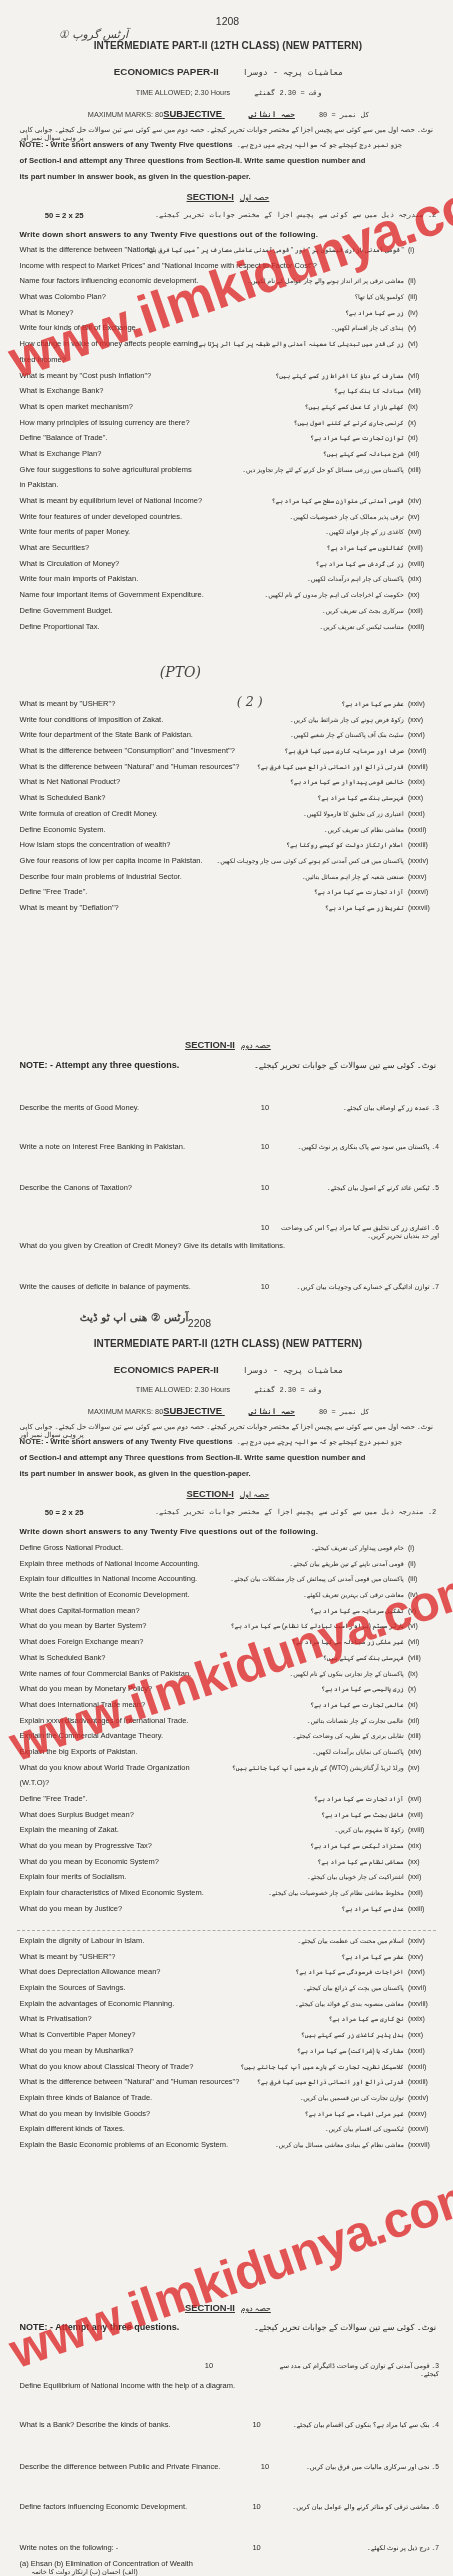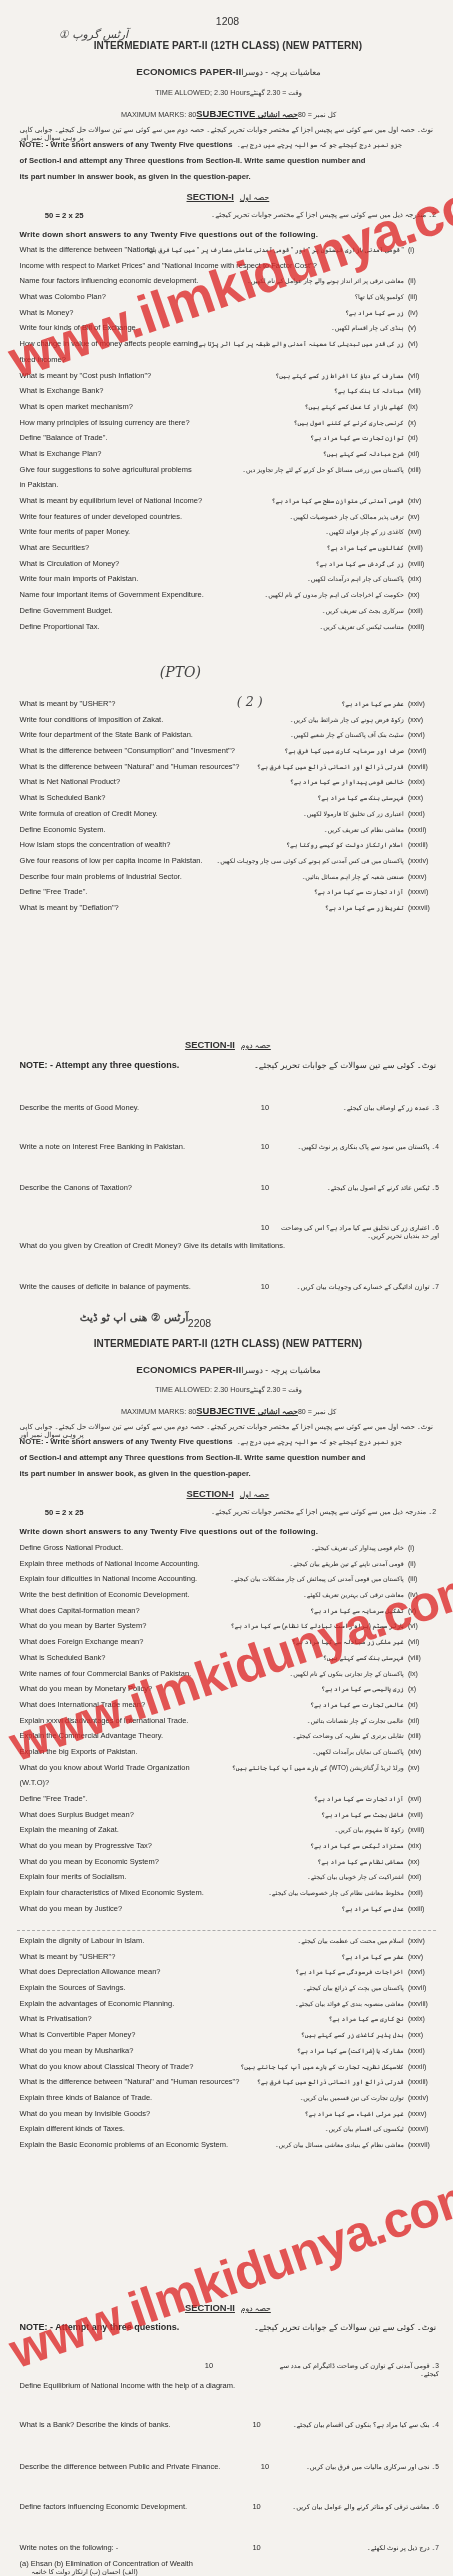--- a/index.html
+++ b/index.html
@@ -9,21 +9,21 @@
   .paper { position: relative; }
   .paper1 { height: 1311px; }
   .paper2 { height: 1265px; }
 
   .hand-note { position: absolute; font-family: "DejaVu Serif", serif; color: #444; font-style: italic; }
   .code { position: absolute; font-size: 10.5px; color: #333; }
   .title { position: absolute; left: 0; right: 0; text-align: center; font-weight: bold; font-size: 10px; letter-spacing: 0.1px; color: #333; }
   .row-lr { position: absolute; left: 9.8px; right: 8.4px; display: flex; justify-content: center; align-items: baseline; }
   .subject { font-weight: bold; font-size: 9.8px; color: #333; }
   .small { font-size: 7.3px; color: #3a3a3a; }
-  .urdu { direction: rtl; font-family: Liberation Sans, sans-serif; font-size: 7px; color: #333; }
+  .urdu { direction: rtl; font-family: Liberation Mono, monospace; font-size: 7px; color: #333; padding-left: 24px; }
   .center-head { position: absolute; left: 0; right: 0; text-align: center; }
   .center-head .u { font-weight: bold; font-size: 9.4px; text-decoration: underline; color: #333; }
   .center-head .ur { font-size: 7.7px; text-decoration: underline; margin-left: 2.8px; }
   .note { position: absolute; left: 9.8px; right: 9.8px; font-weight: bold; font-size: 7.7px; color: #333; line-height: 16px; }
   .note .urdu-inline { font-weight: normal; font-size: 6.6px; direction: rtl; margin-left: 4.2px; }
   .urdu-line { position: absolute; left: 9.8px; right: 9.8px; direction: rtl; font-size: 7px; color: #333; text-align: left; }
   .marks-line { position: absolute; left: 35px; right: 9.8px; display: flex; justify-content: space-between; font-weight: bold; font-size: 7.7px; }
   .instr { position: absolute; left: 9.8px; right: 9.8px; font-weight: bold; font-size: 7.8px; letter-spacing: 0.2px; }
 
   .qlist { position: absolute; left: 9.8px; right: 7px; }

